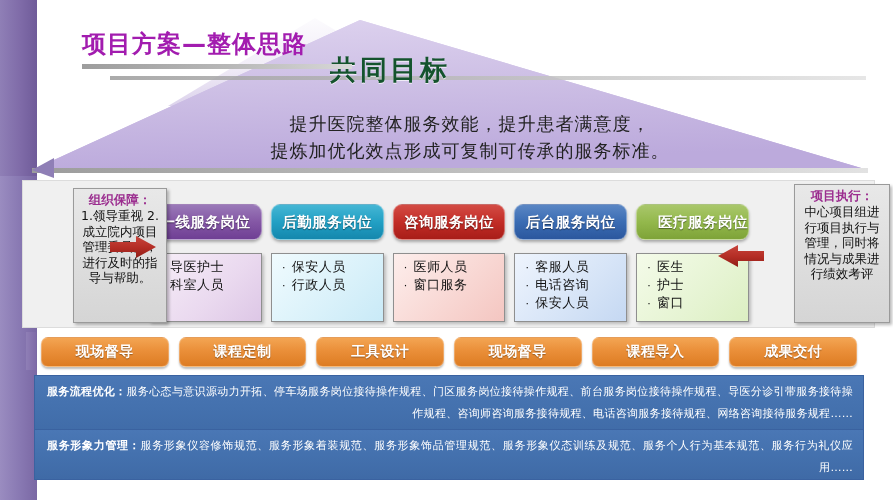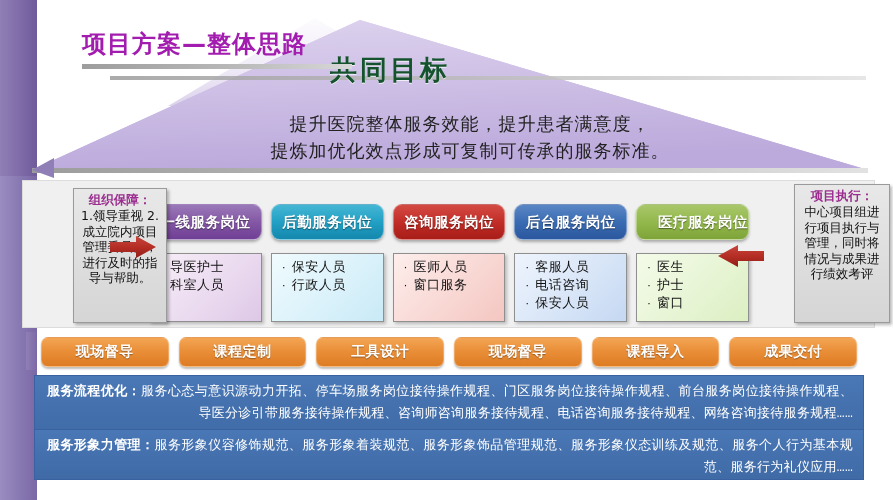--- a/index.html
+++ b/index.html
@@ -154,22 +154,22 @@
     position: absolute; left: 34px; width: 830px;
     background: linear-gradient(to bottom,#4a77b5 0%, #4471ae 50%, #3f6aa6 100%);
     color: #ffffff;
     padding: 5px 10px 5px 12px;
     z-index: 25;
     border: 1px solid #3a62a0;
   }
   #panel-flow  { top: 375px; height: 66px; }
   #panel-image { top: 429px; height: 51px; }
   .blue-panel .ptext {
-    font-size: 13px; line-height: 22px; text-align: justify;
-    text-align-last: right; letter-spacing: .3px; font-family: Liberation Mono, monospace;
+    font-size: 11px; line-height: 22px; text-align: justify;
+    text-align-last: right; letter-spacing: .3px;
   }
   .blue-panel .plabel { font-weight: bold; }
 
   
   .lower-accent-l {
     position:absolute; left:26px; top:332px; width:10px; height:38px;
     background: linear-gradient(to right,#8f7fb6,#7f6ba8);
     z-index: 20;
   }
 </style>

